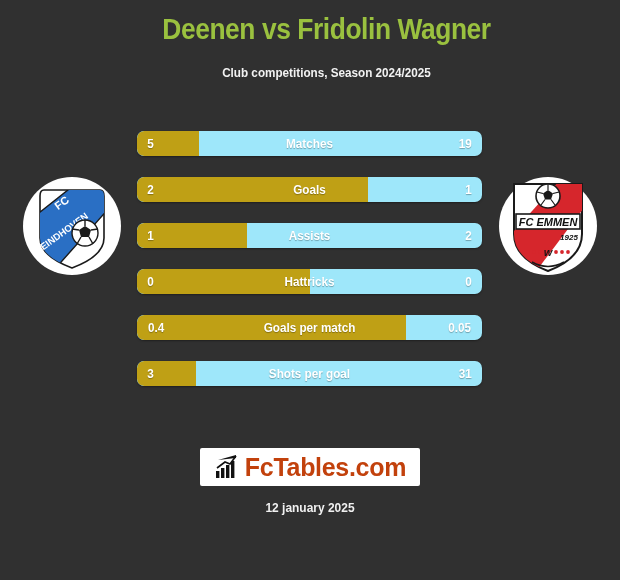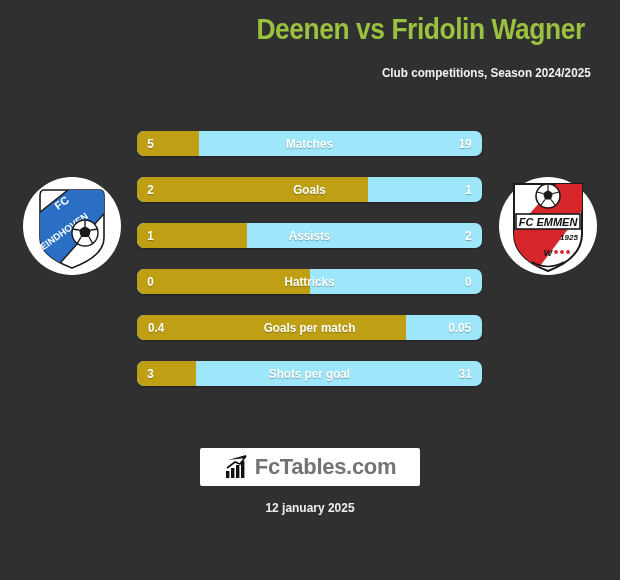--- a/index.html
+++ b/index.html
@@ -7,21 +7,21 @@
   body {
     width: 620px;
     height: 580px;
     background: #303030;
     font-family: "Liberation Sans", sans-serif;
     overflow: hidden;
     position: relative;
   }
 
   
-  #header { text-align: right; margin-left: 33px; }
+  #header { text-align: center; margin-left: 33px; }
 
   #page-title {
     color: #9ac13f;
     font-size: 30px;
     font-weight: bold;
     letter-spacing: -0.5px;
     line-height: 1;
     padding-top: 14px;
     transform: scaleX(0.88);
     white-space: nowrap;
@@ -110,22 +110,22 @@
     height: 38px;
     background: #ffffff;
     border-radius: 2px;
     display: flex;
     align-items: center;
     justify-content: center;
     gap: 5px;
   }
 
   #brand-text {
-    color: #737373;
-    font-size: 22px;
+    color: #c2410c;
+    font-size: 25px;
     font-weight: bold;
     letter-spacing: -0.3px;
     white-space: nowrap;
   }
 
   #footer-date {
     position: absolute;
     left: 0; right: 0;
     top: 500px;
     text-align: center;

